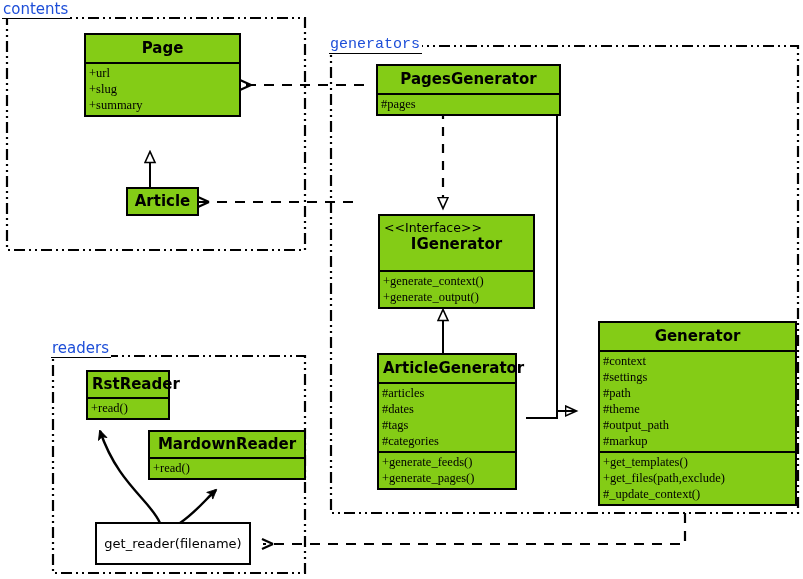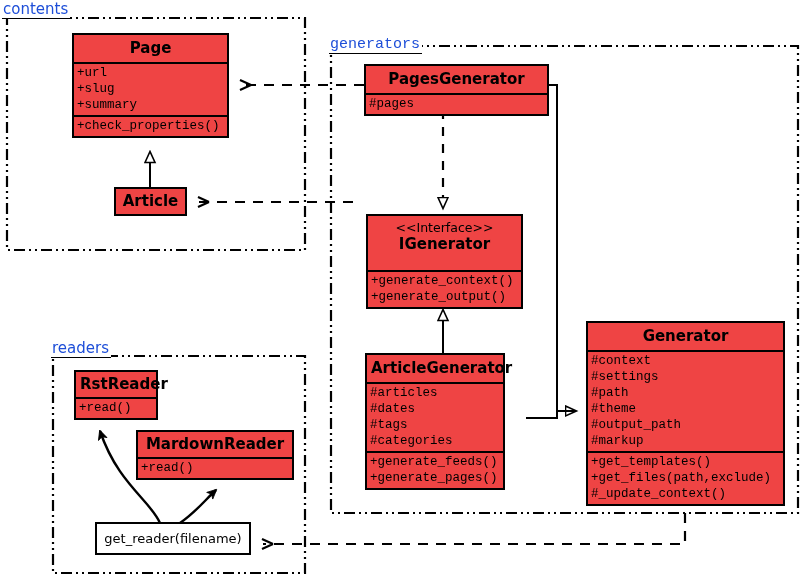--- a/index.html
+++ b/index.html
@@ -21,50 +21,50 @@
     top: 0;
     width: 803px;
     height: 579px;
     pointer-events: none;
   }
   
   .uml-box {
     position: absolute;
     box-sizing: border-box;
     border: 2px solid #000;
-    background: #ef4444;
+    background: #84cc16;
     z-index: 5;
+    margin-left: 12px;
   }
   .uml-title {
     text-align: center;
     font-weight: bold;
     font-size: 15px;
     line-height: 1.0;
     padding: 6px 4px 6px 4px;
     color: #000;
     font-family: "DejaVu Sans", sans-serif;
   }
   .uml-stereo {
-    text-align: center;
     font-weight: normal;
     font-size: 12.5px;
     line-height: 1.0;
     padding: 6px 4px 1px 4px;
     color: #000;
     font-family: "DejaVu Sans", sans-serif;
   }
   .uml-stereo + .uml-title {
     padding-top: 1px;
   }
   .uml-compartment {
     border-top: 2px solid #000;
     padding: 1px 2px 2px 3px;
   }
   .uml-member {
-    font-family: Liberation Mono, monospace;
+    font-family: Liberation Serif, serif;
     font-size: 12.5px;
     line-height: 16px;
     white-space: pre;
     color: #000;
   }
   .plain-box {
     position: absolute;
     box-sizing: border-box;
     border: 2px solid #000;
     background: #ffffff;
@@ -142,23 +142,20 @@
 
   <div class="pkg-label" style="left:51px; top:340px;">readers</div>
 
   <div class="uml-box" style="left:72px; top:33px; width:157px;">
     <div class="uml-title">Page</div>
     <div class="uml-compartment">
       <div class="uml-member">+url</div>
       <div class="uml-member">+slug</div>
       <div class="uml-member">+summary</div>
     </div>
-    <div class="uml-compartment">
-      <div class="uml-member">+check_properties()</div>
-    </div>
   </div>
 
   <div class="uml-box" style="left:114px; top:187px; width:73px;">
     <div class="uml-title" style="padding:5px 4px;border-radius:8px;">Article</div>
   </div>
 
   <div class="uml-box" style="left:364px; top:64px; width:185px;">
     <div class="uml-title">PagesGenerator</div>
     <div class="uml-compartment">
       <div class="uml-member">#pages</div>
@@ -212,17 +209,17 @@
     </div>
   </div>
 
   <div class="uml-box" style="left:136px; top:430px; width:158px;">
     <div class="uml-title" style="padding:5px 4px;">MardownReader</div>
     <div class="uml-compartment">
       <div class="uml-member">+read()</div>
     </div>
   </div>
 
-  <div class="plain-box" style="left:95px; top:522px; width:156px; height:33px;">
+  <div class="plain-box" style="left:95px; top:522px; width:156px; height:43px;">
     <span class="plain-label">get_reader(filename)</span>
   </div>
 
 </div>
 
 </body></html>

